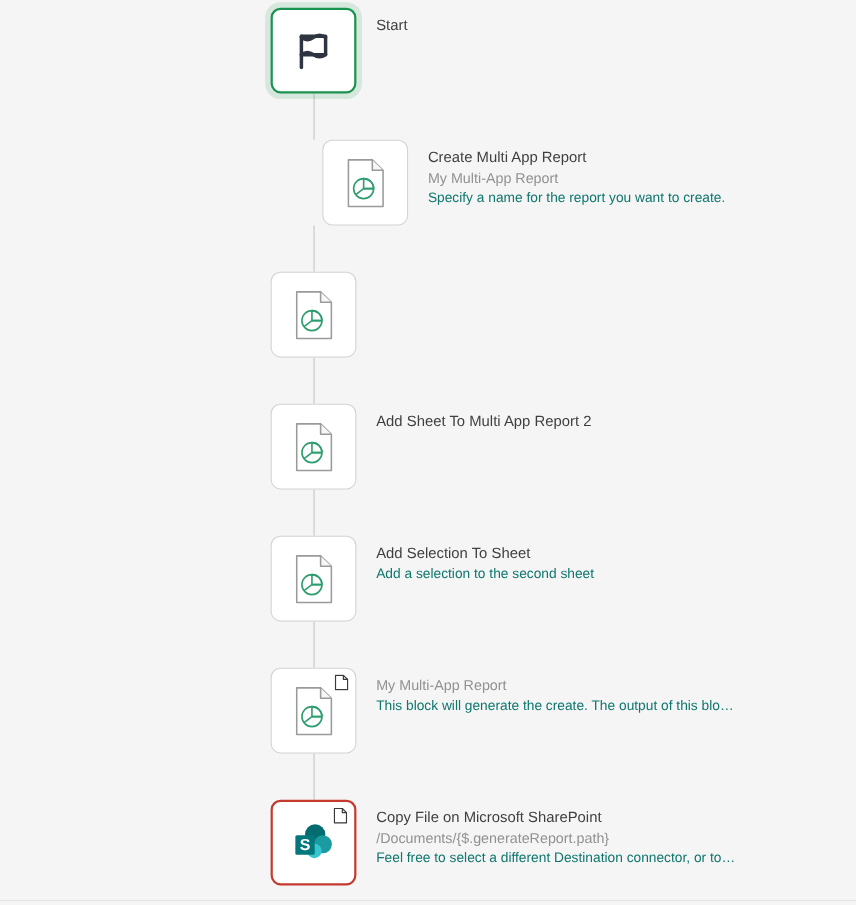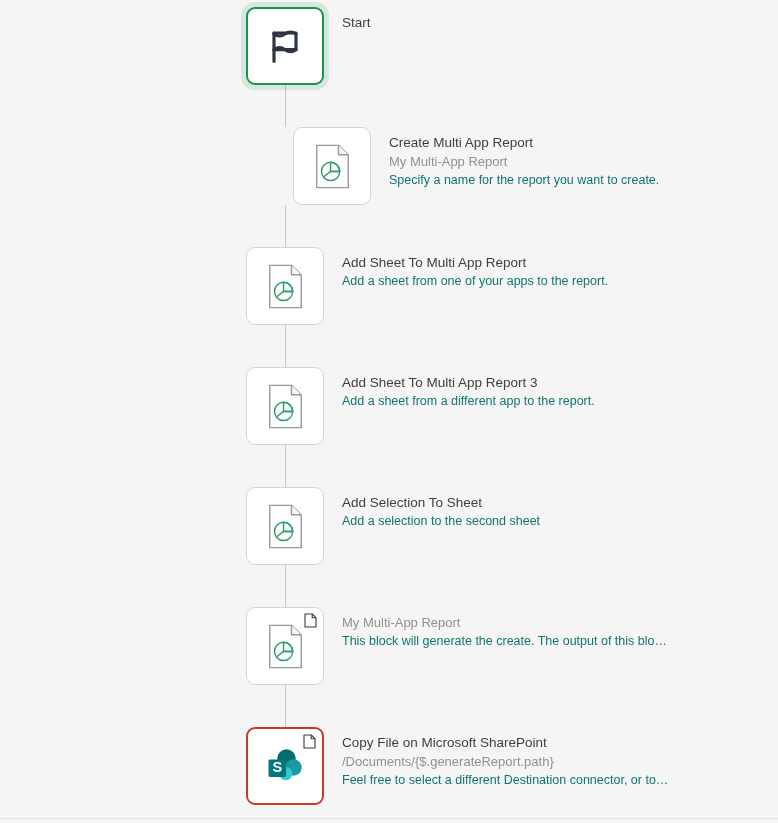--- a/index.html
+++ b/index.html
@@ -155,39 +155,34 @@
       <div class="card">
         <span style="line-height: 0;"><svg width="41" height="45" viewBox="0 0 34 40" fill="none">
       <path d="M3 1.2h19.3L31 9.6V38.8H3Z" fill="#ffffff" stroke="#9a9a9a" stroke-width="1.25" stroke-linejoin="round"></path>
       <path d="M22.3 1.2V9.6H31" fill="#f7f7f7" stroke="#9a9a9a" stroke-width="1.25" stroke-linejoin="round"></path>
       <circle cx="15.3" cy="24.4" r="8.1" fill="none" stroke="#2f9e6e" stroke-width="1.3"></circle>
       <path d="M15.3 24.4V16.3a8.1 8.1 0 0 1 8.1 8.1Z" fill="none" stroke="#2f9e6e" stroke-width="1.3" stroke-linejoin="round"></path>
       <path d="M15.3 24.4 8.9 29.3" stroke="#2f9e6e" stroke-width="1.3"></path>
       <path d="M15.3 24.4h8.1" stroke="#2f9e6e" stroke-width="1.3"></path>
     </svg></span>
       </div>
-      <div class="labels">
-        <div class="title">Add Sheet To Multi App Report</div>
-        <div class="desc">Add a sheet from one of your apps to the report.</div>
-      </div>
     </div>
     <div class="node" style="top: 367px;">
       <div class="card">
         <span style="line-height: 0;"><svg width="41" height="45" viewBox="0 0 34 40" fill="none">
       <path d="M3 1.2h19.3L31 9.6V38.8H3Z" fill="#ffffff" stroke="#9a9a9a" stroke-width="1.25" stroke-linejoin="round"></path>
       <path d="M22.3 1.2V9.6H31" fill="#f7f7f7" stroke="#9a9a9a" stroke-width="1.25" stroke-linejoin="round"></path>
       <circle cx="15.3" cy="24.4" r="8.1" fill="none" stroke="#2f9e6e" stroke-width="1.3"></circle>
       <path d="M15.3 24.4V16.3a8.1 8.1 0 0 1 8.1 8.1Z" fill="none" stroke="#2f9e6e" stroke-width="1.3" stroke-linejoin="round"></path>
       <path d="M15.3 24.4 8.9 29.3" stroke="#2f9e6e" stroke-width="1.3"></path>
       <path d="M15.3 24.4h8.1" stroke="#2f9e6e" stroke-width="1.3"></path>
     </svg></span>
       </div>
       <div class="labels">
-        <div class="title">Add Sheet To Multi App Report 3</div>
-        <div class="desc">Add a sheet from a different app to the report.</div>
+        <div class="title">Add Sheet To Multi App Report 2</div>
       </div>
     </div>
     <div class="node" style="top: 487px;">
       <div class="card">
         <span style="line-height: 0;"><svg width="41" height="45" viewBox="0 0 34 40" fill="none">
       <path d="M3 1.2h19.3L31 9.6V38.8H3Z" fill="#ffffff" stroke="#9a9a9a" stroke-width="1.25" stroke-linejoin="round"></path>
       <path d="M22.3 1.2V9.6H31" fill="#f7f7f7" stroke="#9a9a9a" stroke-width="1.25" stroke-linejoin="round"></path>
       <circle cx="15.3" cy="24.4" r="8.1" fill="none" stroke="#2f9e6e" stroke-width="1.3"></circle>
       <path d="M15.3 24.4V16.3a8.1 8.1 0 0 1 8.1 8.1Z" fill="none" stroke="#2f9e6e" stroke-width="1.3" stroke-linejoin="round"></path>
       <path d="M15.3 24.4 8.9 29.3" stroke="#2f9e6e" stroke-width="1.3"></path>

